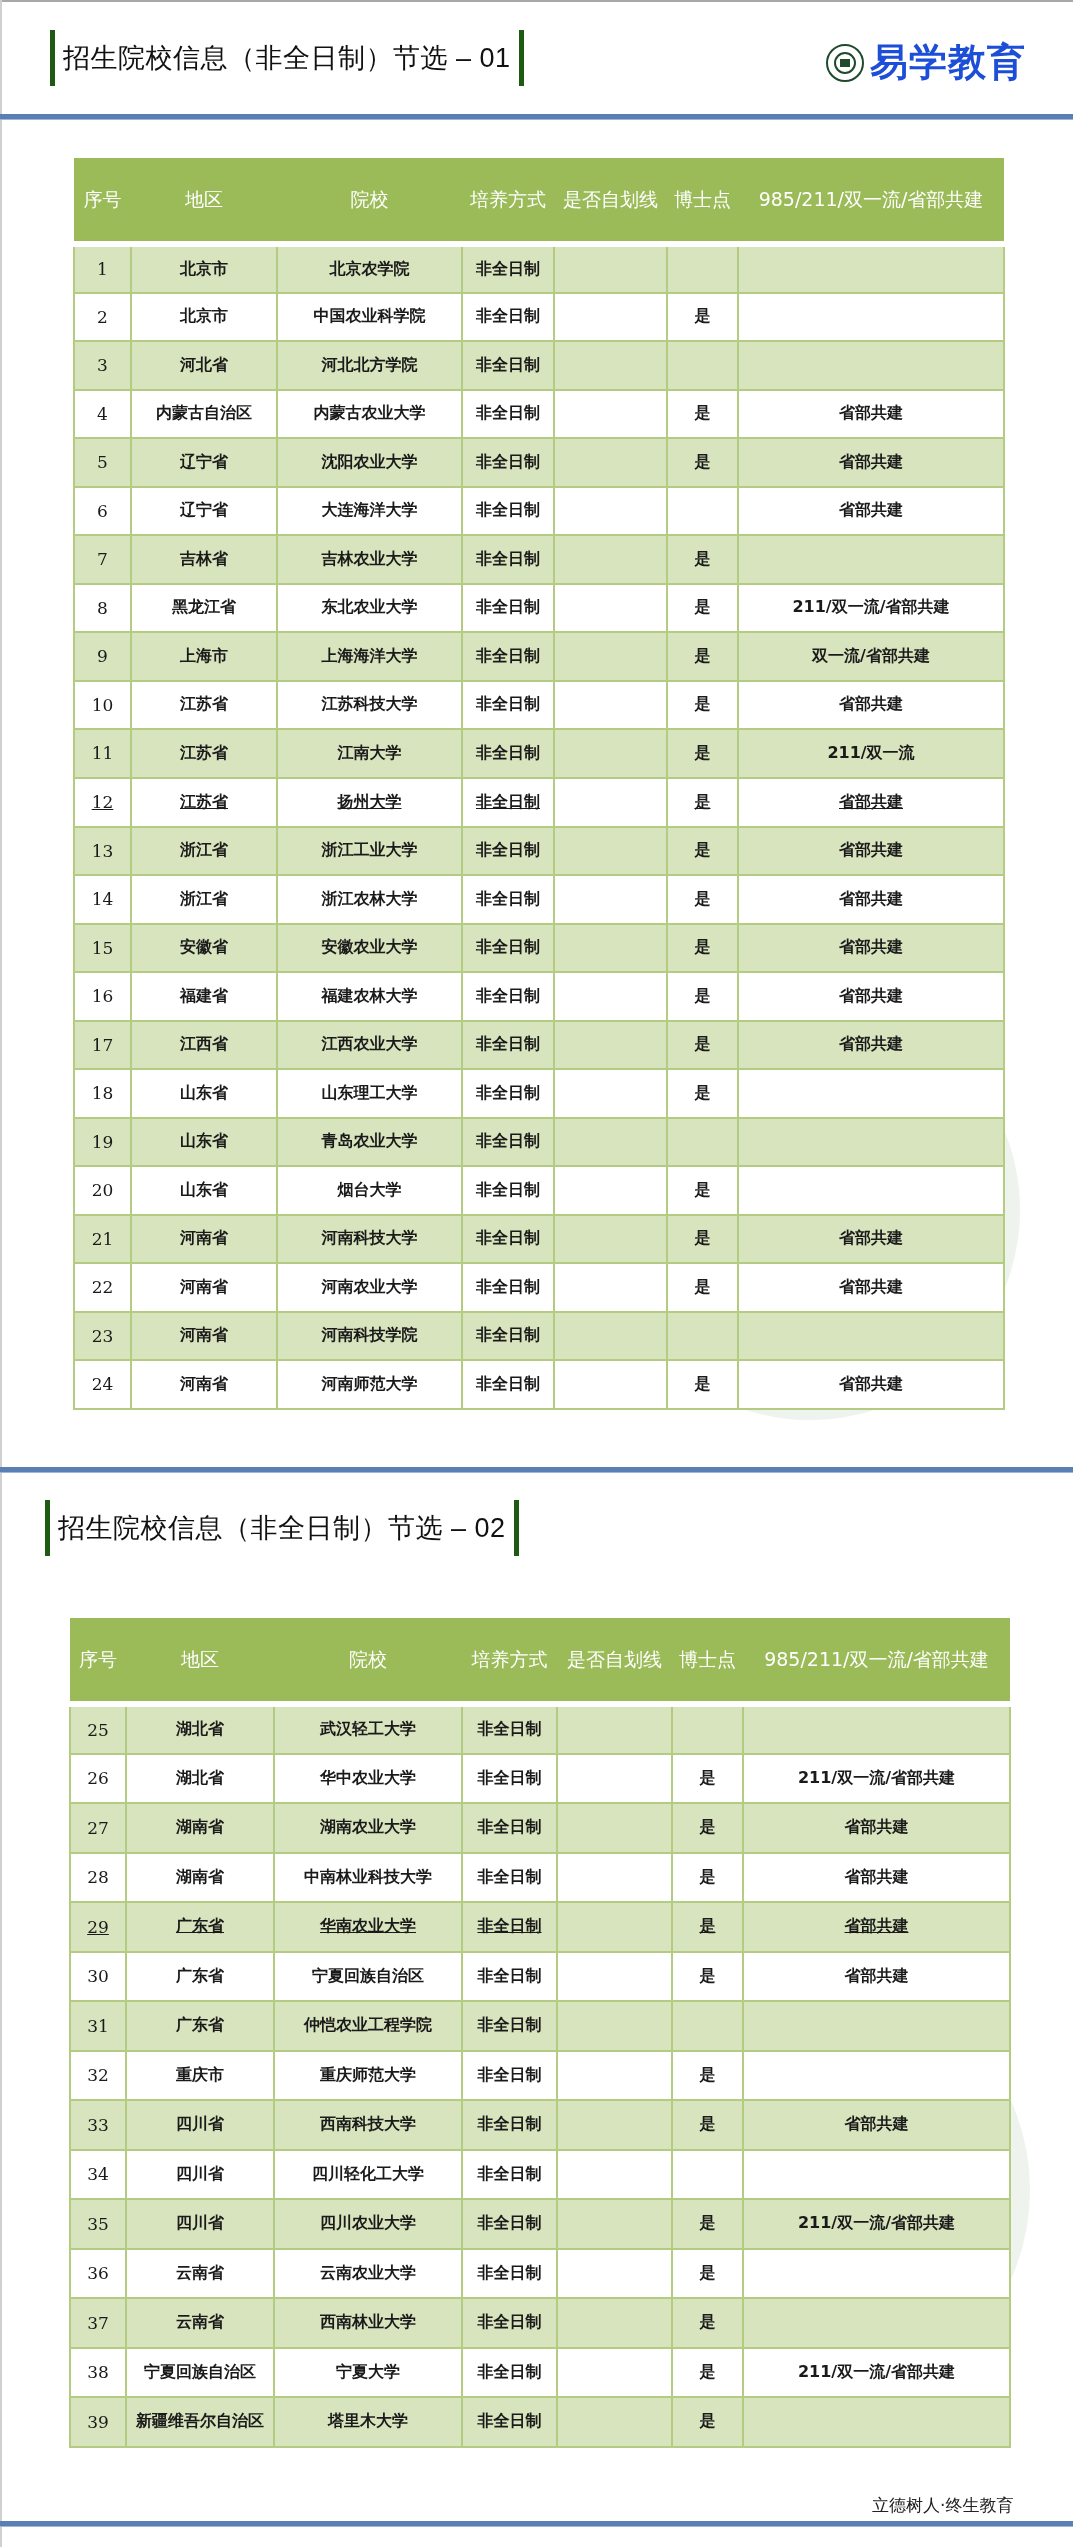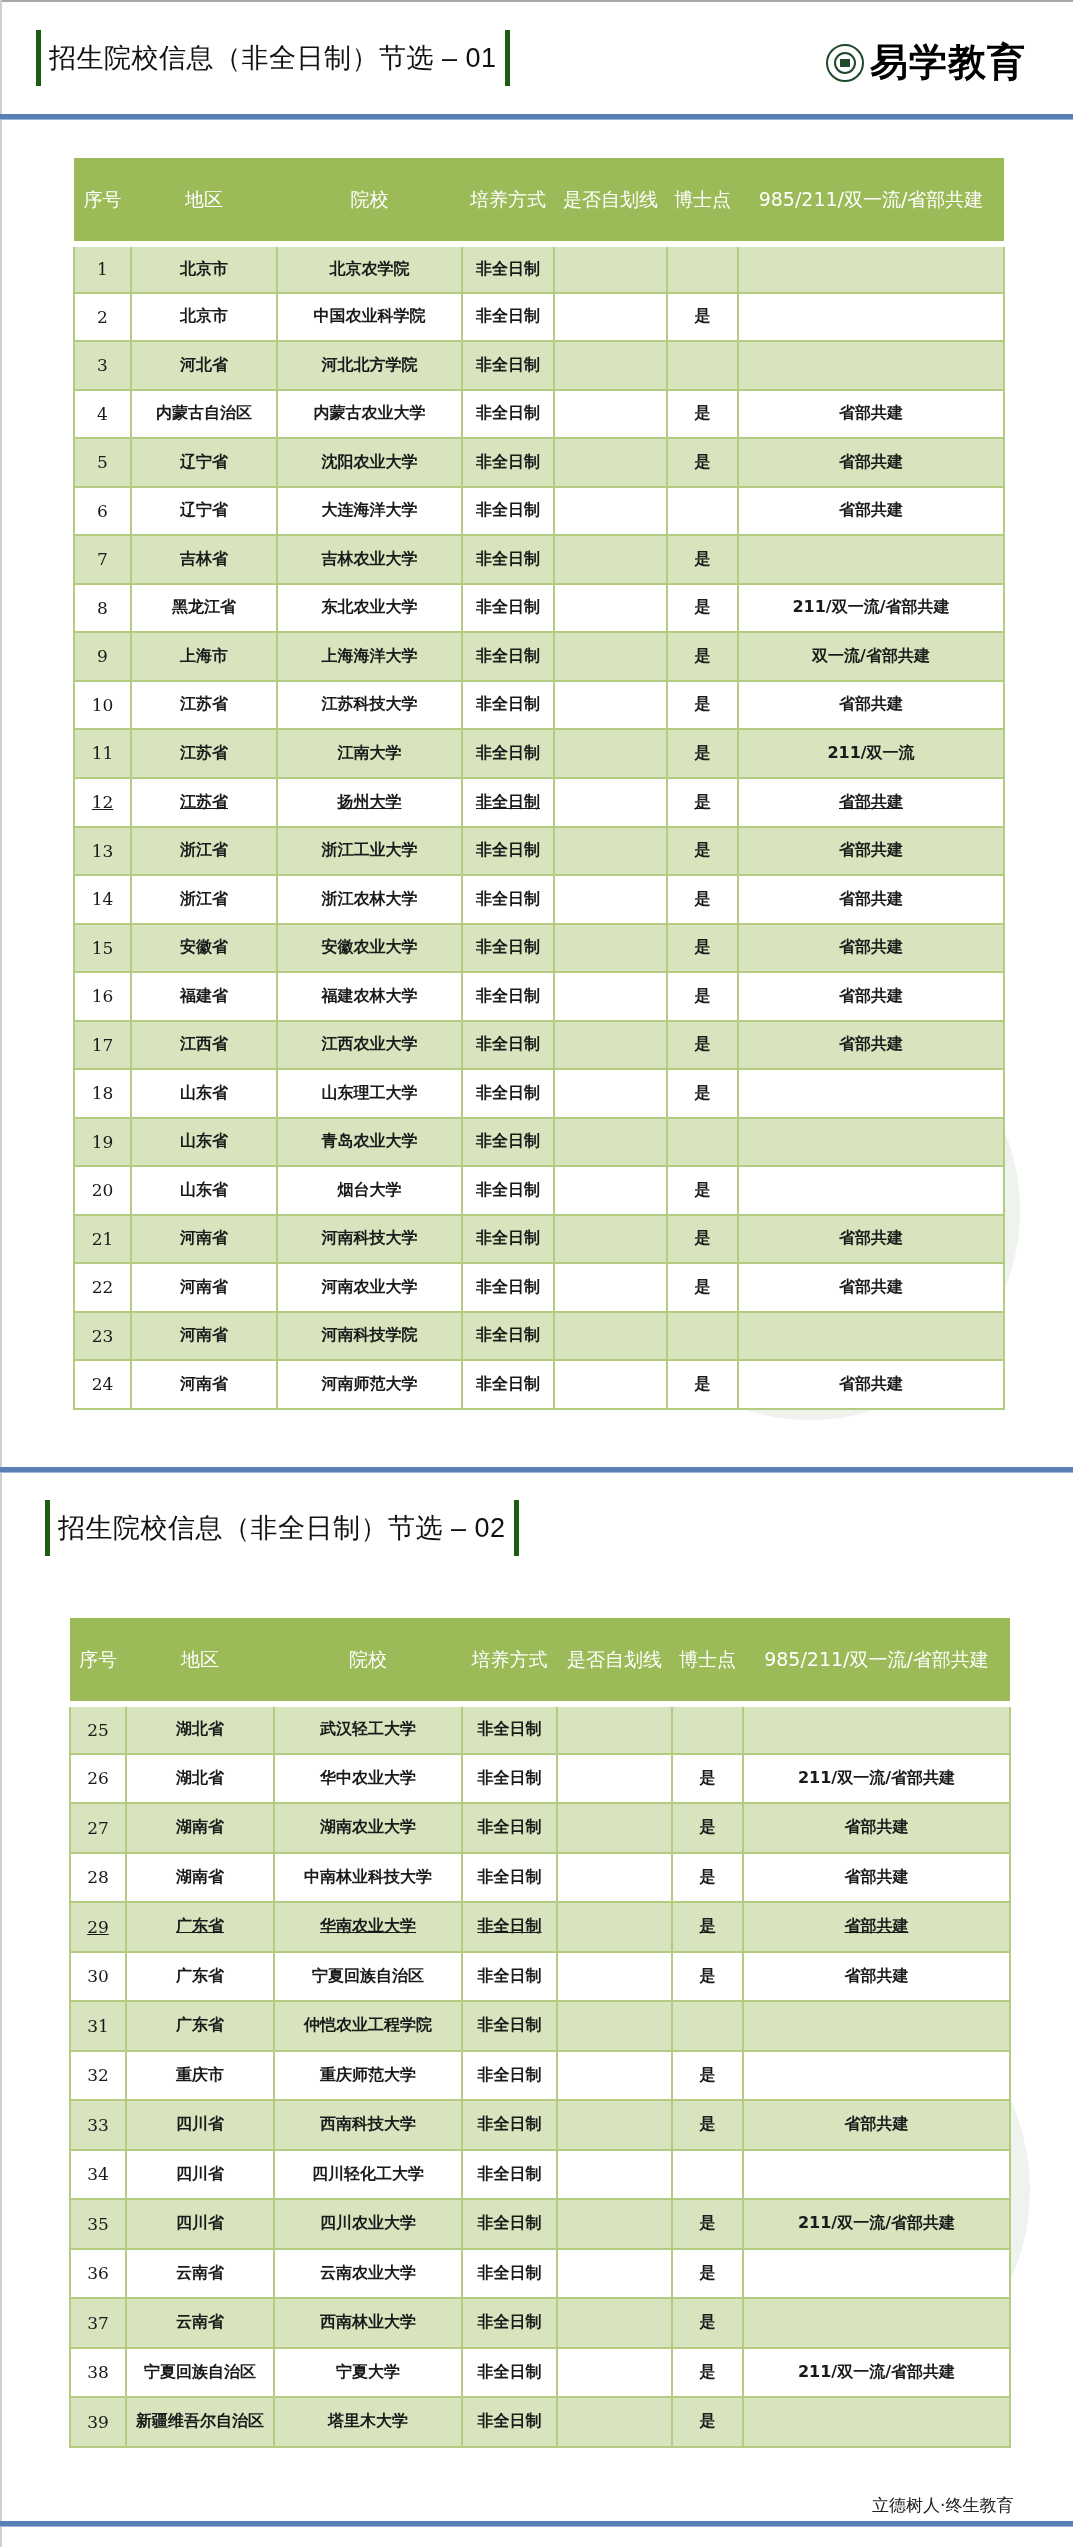--- a/index.html
+++ b/index.html
@@ -19,21 +19,21 @@
     font-size:27px; color:#111; letter-spacing:0.5px; white-space:nowrap;
   }
   .blue-bar { position:absolute; left:0; width:1073px; height:5px; background:#5a7fb4; border-bottom:1px solid #9fb6d6; }
   .logo { position:absolute; display:flex; align-items:center; gap:6px; }
   .logo-emblem {
     width:38px; height:38px; border-radius:50%; border:2.5px solid #1f4a2b;
     display:flex; align-items:center; justify-content:center; box-sizing:border-box;
   }
   .logo-emblem .inner { width:22px; height:22px; border-radius:50%; border:2px solid #1f4a2b; box-sizing:border-box; display:flex; align-items:center; justify-content:center; }
   .logo-emblem .inner span { width:10px; height:8px; background:#1f4a2b; display:block; }
-  .logo-text { font-size:38px; font-weight:bold; color:#000000; letter-spacing:1px; font-family:"DejaVu Sans", sans-serif; }
+  .logo-text { font-size:38px; font-weight:bold; color:#1d4ed8; letter-spacing:1px; font-family:"DejaVu Sans", sans-serif; }
 
   table.grid {
     position:absolute; border-collapse:collapse; table-layout:fixed;
     font-family:"DejaVu Sans", sans-serif;
   }
   table.grid th {
     background:#9bbb59; color:#ffffff; font-weight:normal;
     font-size:19px; text-align:center; white-space:nowrap; padding:0;
     border-bottom:6px solid #ffffff;
   }
@@ -50,21 +50,21 @@
     box-sizing:border-box; pointer-events:none;
   }
   .footer-slogan { position:absolute; font-size:17px; color:#222; font-family:"DejaVu Sans", sans-serif; }
 </style>
 </head>
 <body>
 
 <div class="top-rule"></div>
 <div class="left-rule"></div>
 
-<div class="title-box" style="left:36px; top:30px;">招生院校信息（非全日制）节选 – 01</div>
+<div class="title-box" style="left:50px; top:30px;">招生院校信息（非全日制）节选 – 01</div>
 
 <div class="logo" style="left:826px; top:37px;">
   <div class="logo-emblem">
       <div class="inner">
         <span></span>
       </div>
     </div>
   <span class="logo-text">易学教育</span>
 </div>
 

